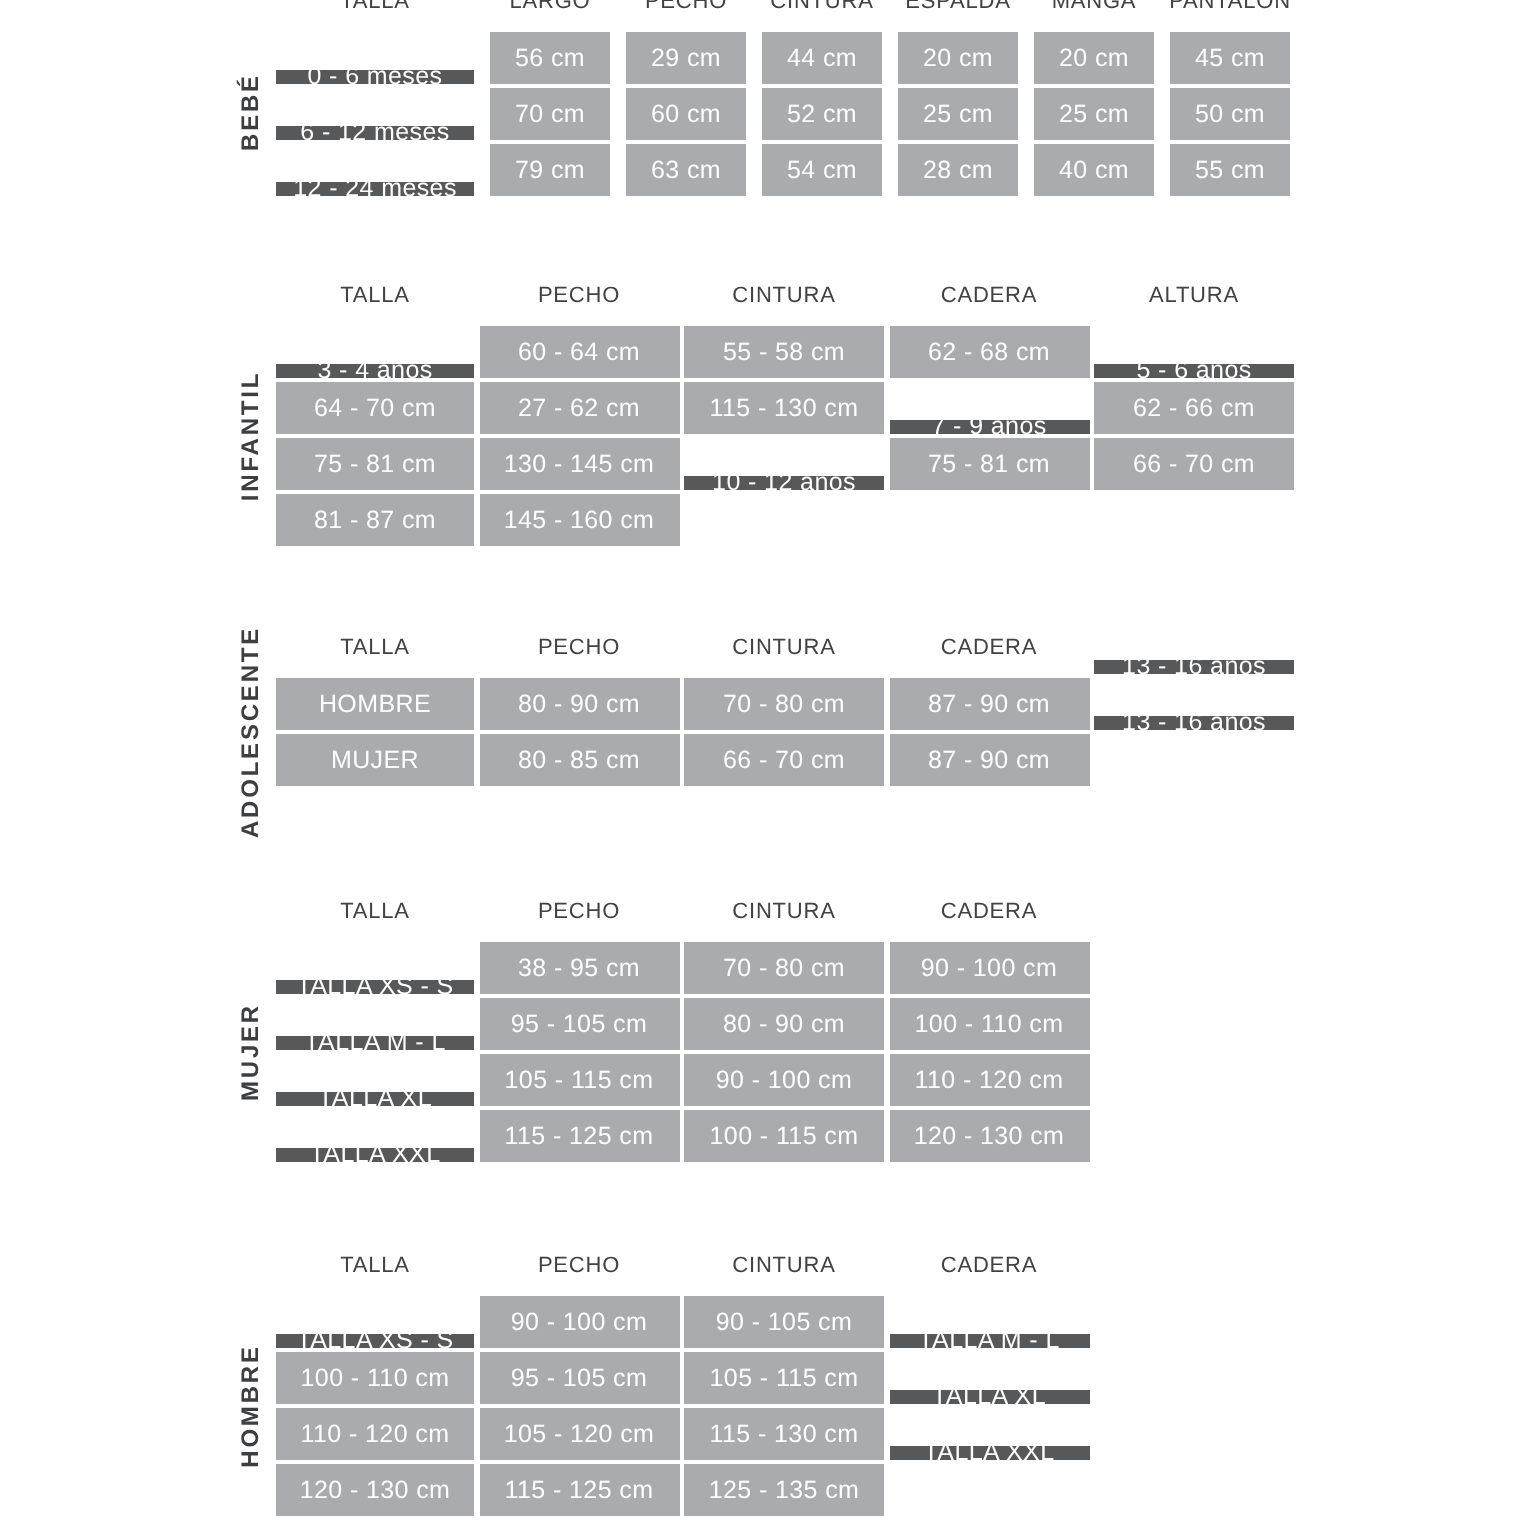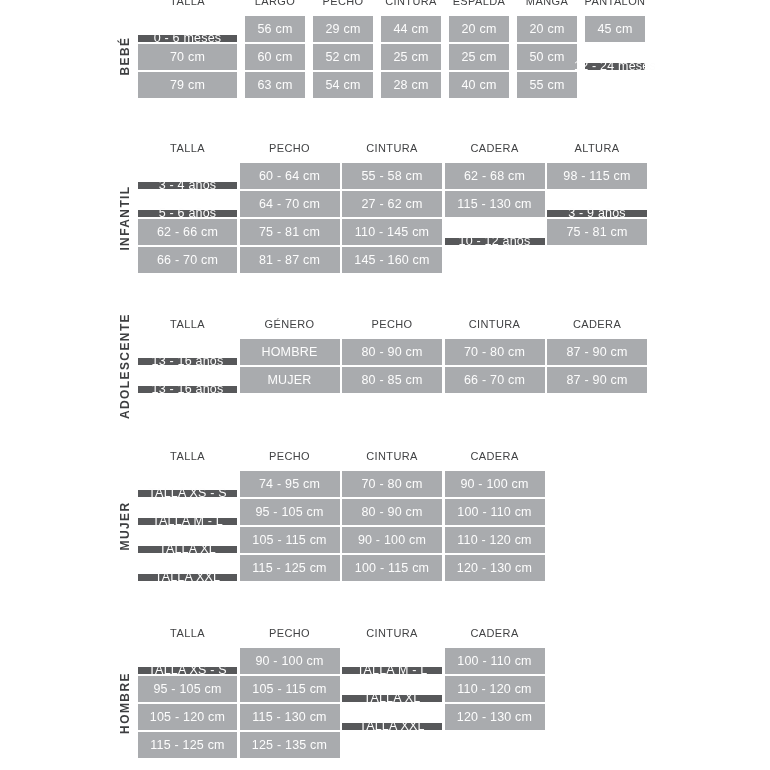--- a/index.html
+++ b/index.html
@@ -80,20 +80,21 @@
       <div class="header-cell">ESPALDA</div>
       <div class="header-cell">MANGA</div>
       <div class="header-cell">PANTALÓN</div>
       <div class="cell size-cell">0 - 6 meses</div>
       <div class="cell measure-cell">56 cm</div>
       <div class="cell measure-cell">29 cm</div>
       <div class="cell measure-cell">44 cm</div>
       <div class="cell measure-cell">20 cm</div>
       <div class="cell measure-cell">20 cm</div>
       <div class="cell measure-cell">45 cm</div>
+      <div class="cell size-cell">6 - 12 meses</div>
       <div class="cell measure-cell">70 cm</div>
       <div class="cell measure-cell">60 cm</div>
       <div class="cell measure-cell">52 cm</div>
       <div class="cell measure-cell">25 cm</div>
       <div class="cell measure-cell">25 cm</div>
       <div class="cell measure-cell">50 cm</div>
       <div class="cell size-cell">12 - 24 meses</div>
       <div class="cell measure-cell">79 cm</div>
       <div class="cell measure-cell">63 cm</div>
       <div class="cell measure-cell">54 cm</div>
@@ -105,39 +106,37 @@
     <div class="size-table cols-5" style="top: 135px;">
       <div class="header-cell">TALLA</div>
       <div class="header-cell">PECHO</div>
       <div class="header-cell">CINTURA</div>
       <div class="header-cell">CADERA</div>
       <div class="header-cell">ALTURA</div>
       <div class="cell size-cell">3 - 4 años</div>
       <div class="cell measure-cell">60 - 64 cm</div>
       <div class="cell measure-cell">55 - 58 cm</div>
       <div class="cell measure-cell">62 - 68 cm</div>
-      <div class="cell measure-cell">98 - 115 cm</div>
       <div class="cell size-cell">5 - 6 años</div>
       <div class="cell measure-cell">64 - 70 cm</div>
       <div class="cell measure-cell">27 - 62 cm</div>
       <div class="cell measure-cell">115 - 130 cm</div>
-      <div class="cell size-cell">3 - 9 años</div>
+      <div class="cell size-cell">7 - 9 años</div>
       <div class="cell measure-cell">62 - 66 cm</div>
       <div class="cell measure-cell">75 - 81 cm</div>
-      <div class="cell measure-cell">110 - 145 cm</div>
+      <div class="cell measure-cell">130 - 145 cm</div>
       <div class="cell size-cell">10 - 12 años</div>
       <div class="cell measure-cell">75 - 81 cm</div>
       <div class="cell measure-cell">66 - 70 cm</div>
       <div class="cell measure-cell">81 - 87 cm</div>
       <div class="cell measure-cell">145 - 160 cm</div>
     </div>
     <div class="v-label" style="top: 356px;">ADOLESCENTE</div>
     <div class="size-table cols-5" style="top: 311px;">
       <div class="header-cell">TALLA</div>
-      <div class="header-cell">GÉNERO</div>
       <div class="header-cell">PECHO</div>
       <div class="header-cell">CINTURA</div>
       <div class="header-cell">CADERA</div>
       <div class="cell size-cell">13 - 16 años</div>
       <div class="cell measure-cell">HOMBRE</div>
       <div class="cell measure-cell">80 - 90 cm</div>
       <div class="cell measure-cell">70 - 80 cm</div>
       <div class="cell measure-cell">87 - 90 cm</div>
       <div class="cell size-cell">13 - 16 años</div>
       <div class="cell measure-cell">MUJER</div>
@@ -145,21 +144,21 @@
       <div class="cell measure-cell">66 - 70 cm</div>
       <div class="cell measure-cell">87 - 90 cm</div>
     </div>
     <div class="v-label" style="top: 516px;">MUJER</div>
     <div class="size-table cols-4" style="top: 443px;">
       <div class="header-cell">TALLA</div>
       <div class="header-cell">PECHO</div>
       <div class="header-cell">CINTURA</div>
       <div class="header-cell">CADERA</div>
       <div class="cell size-cell">TALLA XS - S</div>
-      <div class="cell measure-cell">74 - 95 cm</div>
+      <div class="cell measure-cell">38 - 95 cm</div>
       <div class="cell measure-cell">70 - 80 cm</div>
       <div class="cell measure-cell">90 - 100 cm</div>
       <div class="cell size-cell">TALLA M - L</div>
       <div class="cell measure-cell">95 - 105 cm</div>
       <div class="cell measure-cell">80 - 90 cm</div>
       <div class="cell measure-cell">100 - 110 cm</div>
       <div class="cell size-cell">TALLA XL</div>
       <div class="cell measure-cell">105 - 115 cm</div>
       <div class="cell measure-cell">90 - 100 cm</div>
       <div class="cell measure-cell">110 - 120 cm</div>
@@ -169,20 +168,21 @@
       <div class="cell measure-cell">120 - 130 cm</div>
     </div>
     <div class="v-label" style="top: 693px;">HOMBRE</div>
     <div class="size-table cols-4" style="top: 620px;">
       <div class="header-cell">TALLA</div>
       <div class="header-cell">PECHO</div>
       <div class="header-cell">CINTURA</div>
       <div class="header-cell">CADERA</div>
       <div class="cell size-cell">TALLA XS - S</div>
       <div class="cell measure-cell">90 - 100 cm</div>
+      <div class="cell measure-cell">90 - 105 cm</div>
       <div class="cell size-cell">TALLA M - L</div>
       <div class="cell measure-cell">100 - 110 cm</div>
       <div class="cell measure-cell">95 - 105 cm</div>
       <div class="cell measure-cell">105 - 115 cm</div>
       <div class="cell size-cell">TALLA XL</div>
       <div class="cell measure-cell">110 - 120 cm</div>
       <div class="cell measure-cell">105 - 120 cm</div>
       <div class="cell measure-cell">115 - 130 cm</div>
       <div class="cell size-cell">TALLA XXL</div>
       <div class="cell measure-cell">120 - 130 cm</div>

